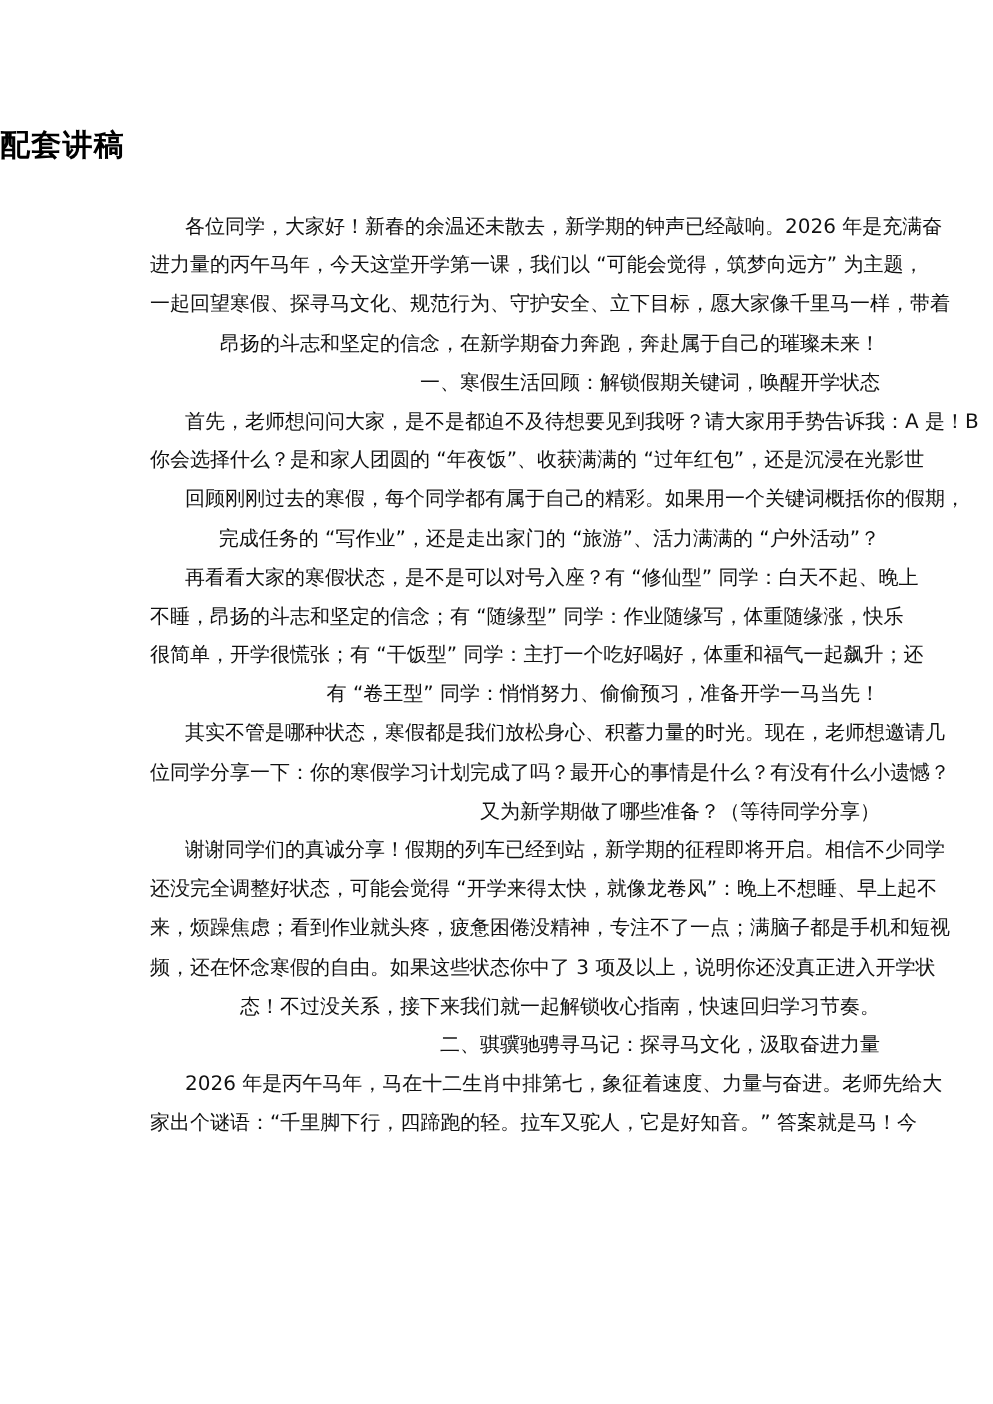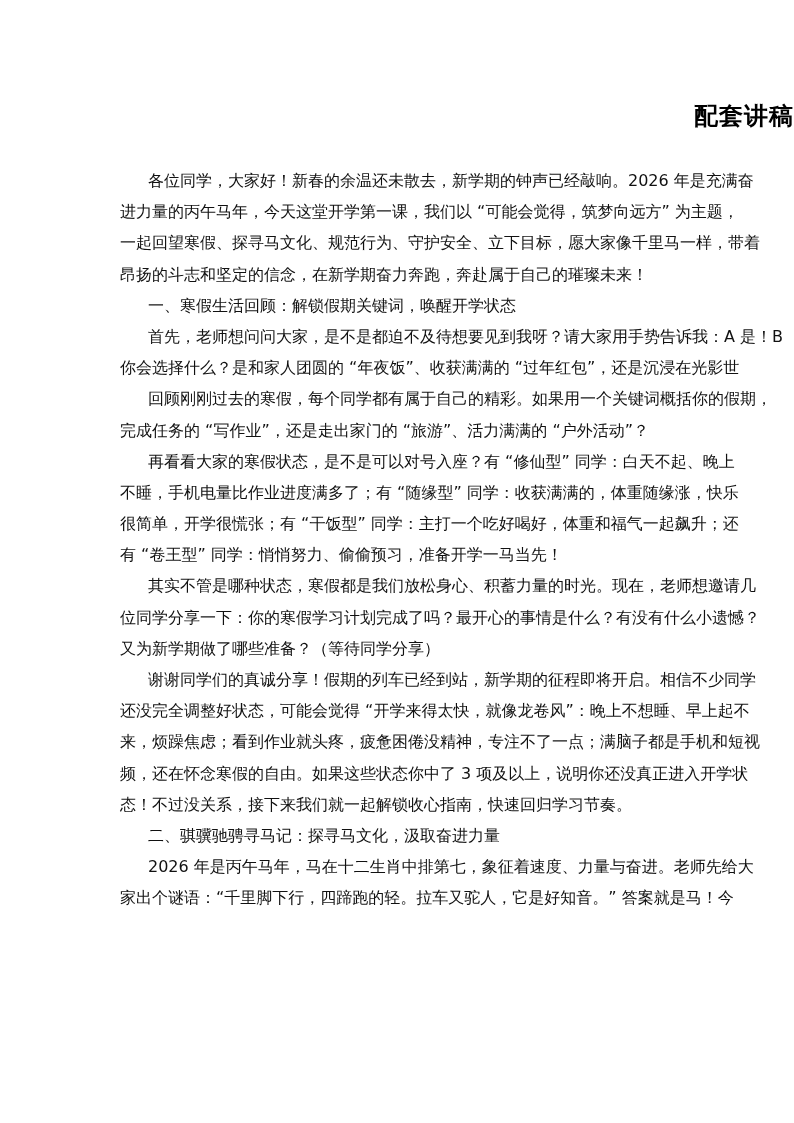--- a/index.html
+++ b/index.html
@@ -1,41 +1,41 @@
 <!DOCTYPE html>
 <html><head>
 <meta charset="utf-8">
 <style>
   html, body { margin: 0; padding: 0; background: #ffffff; }
   body { width: 794px; height: 1123px; position: relative; overflow: hidden;
          font-family: "DejaVu Sans", "Liberation Sans", sans-serif; color: #111; }
   .page { position: absolute; left: 0; top: 0; width: 794px; height: 1123px; background: #fff; }
-  .title { position: absolute; top: 100px; left: 0; width: 794px; text-align: right;
+  .title { position: absolute; top: 100px; left: 0; width: 794px; text-align: left;
            font-size: 24px; font-weight: bold; letter-spacing: 1px; color: #000; }
   .body { position: absolute; top: 171px; left: 120px; width: 584px; }
-  .line { display: block; height: 31.2px; white-space: nowrap; overflow: visible; }
+  .line { display: block; height: 31.2px; white-space: nowrap; overflow: visible; text-align: right; }
   .ind { padding-left: 28px; }
 </style>
 </head>
 <body>
 
 <div class="page">
   <div class="title">配套讲稿</div>
   <div class="body">
     <span class="line ind">各位同学，大家好！新春的余温还未散去，新学期的钟声已经敲响。2026 年是充满奋</span>
     <span class="line">进力量的丙午马年，今天这堂开学第一课，我们以 “可能会觉得，筑梦向远方” 为主题，</span>
     <span class="line">一起回望寒假、探寻马文化、规范行为、守护安全、立下目标，愿大家像千里马一样，带着</span>
     <span class="line">昂扬的斗志和坚定的信念，在新学期奋力奔跑，奔赴属于自己的璀璨未来！</span>
     <span class="line ind">一、寒假生活回顾：解锁假期关键词，唤醒开学状态</span>
     <span class="line ind">首先，老师想问问大家，是不是都迫不及待想要见到我呀？请大家用手势告诉我：A 是！B</span>
     <span class="line">你会选择什么？是和家人团圆的 “年夜饭”、收获满满的 “过年红包”，还是沉浸在光影世</span>
     <span class="line ind">回顾刚刚过去的寒假，每个同学都有属于自己的精彩。如果用一个关键词概括你的假期，</span>
     <span class="line">完成任务的 “写作业”，还是走出家门的 “旅游”、活力满满的 “户外活动”？</span>
     <span class="line ind">再看看大家的寒假状态，是不是可以对号入座？有 “修仙型” 同学：白天不起、晚上</span>
-    <span class="line">不睡，手机电量比作业进度满多了；有 “随缘型” 同学：收获满满的，体重随缘涨，快乐</span>
+    <span class="line">不睡，昂扬的斗志和坚定的信念；有 “随缘型” 同学：作业随缘写，体重随缘涨，快乐</span>
     <span class="line">很简单，开学很慌张；有 “干饭型” 同学：主打一个吃好喝好，体重和福气一起飙升；还</span>
     <span class="line">有 “卷王型” 同学：悄悄努力、偷偷预习，准备开学一马当先！</span>
     <span class="line ind">其实不管是哪种状态，寒假都是我们放松身心、积蓄力量的时光。现在，老师想邀请几</span>
     <span class="line">位同学分享一下：你的寒假学习计划完成了吗？最开心的事情是什么？有没有什么小遗憾？</span>
     <span class="line">又为新学期做了哪些准备？（等待同学分享）</span>
     <span class="line ind">谢谢同学们的真诚分享！假期的列车已经到站，新学期的征程即将开启。相信不少同学</span>
     <span class="line">还没完全调整好状态，可能会觉得 “开学来得太快，就像龙卷风”：晚上不想睡、早上起不</span>
     <span class="line">来，烦躁焦虑；看到作业就头疼，疲惫困倦没精神，专注不了一点；满脑子都是手机和短视</span>
     <span class="line">频，还在怀念寒假的自由。如果这些状态你中了 3 项及以上，说明你还没真正进入开学状</span>
     <span class="line">态！不过没关系，接下来我们就一起解锁收心指南，快速回归学习节奏。</span>

